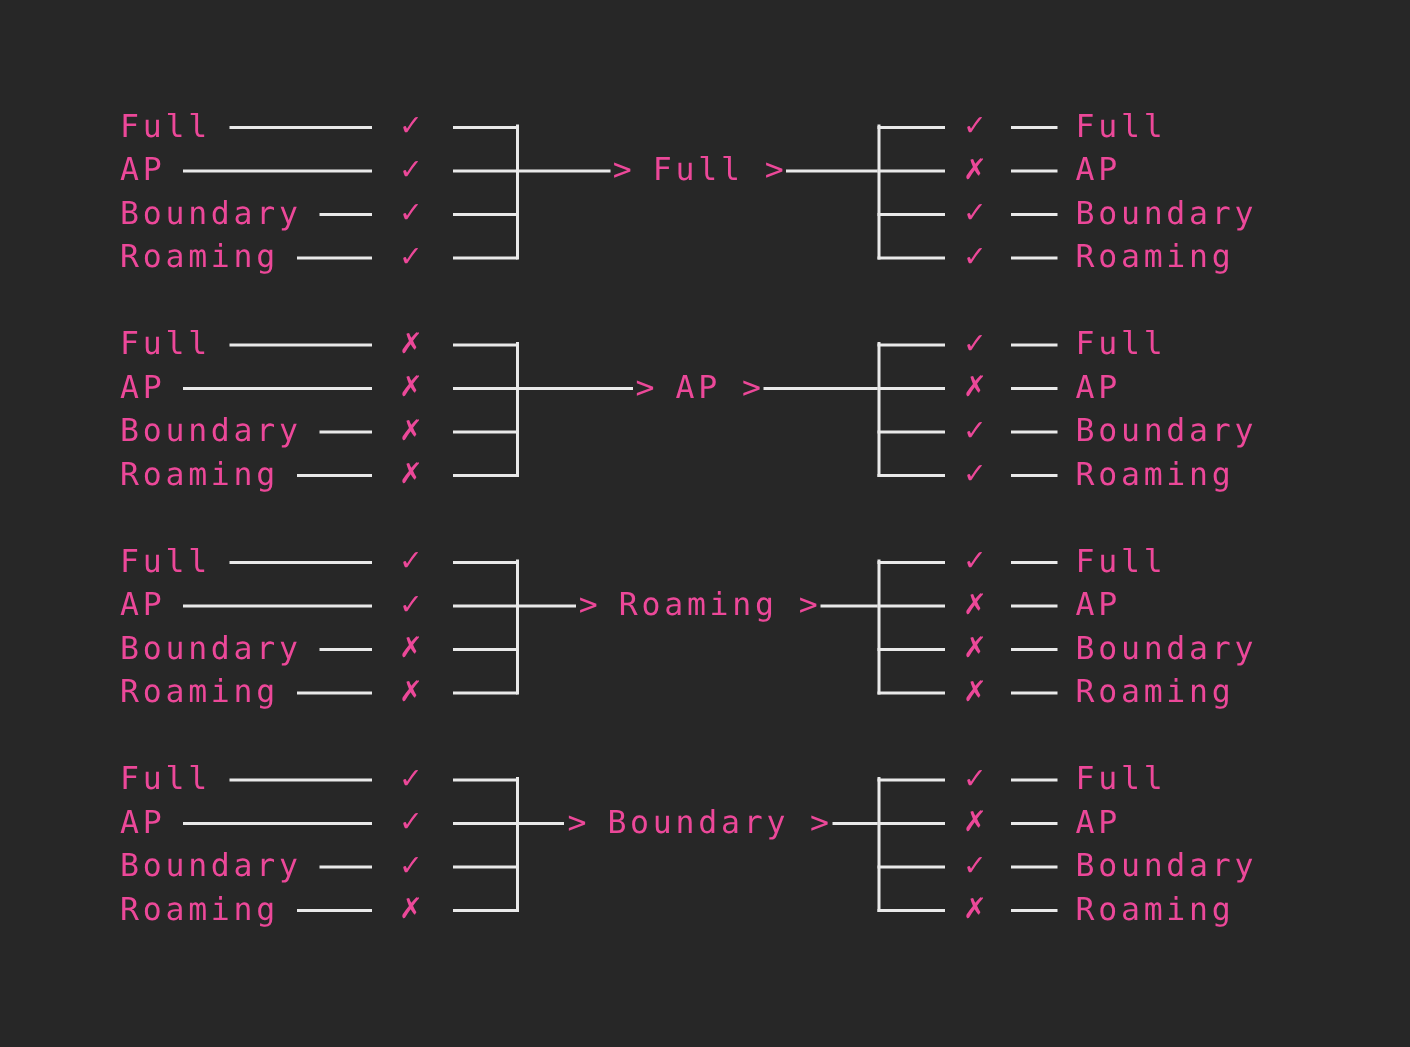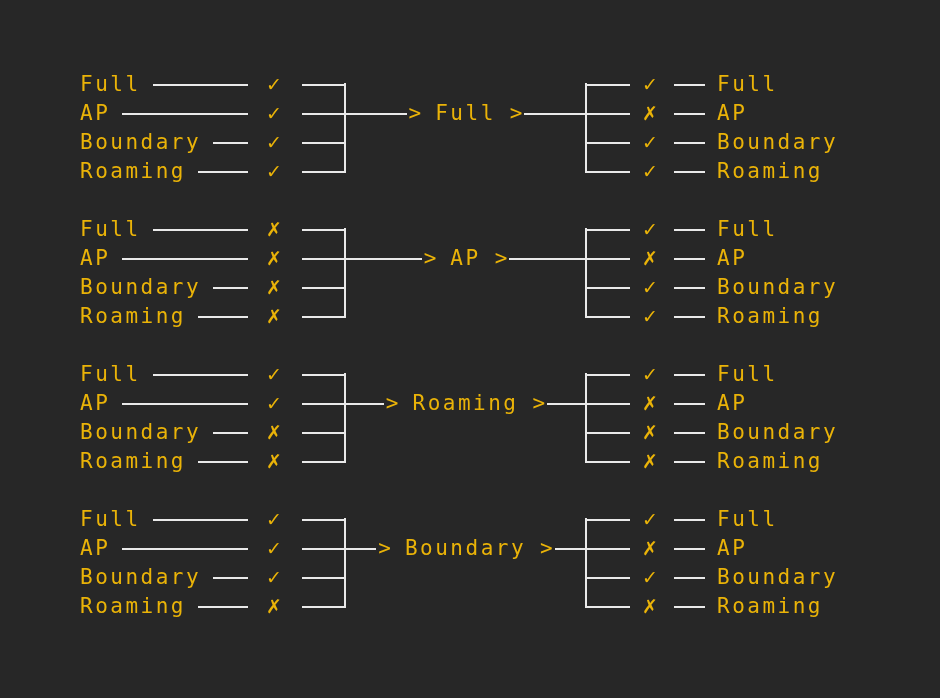--- a/index.html
+++ b/index.html
@@ -5,21 +5,21 @@
   html, body {
     margin: 0;
     padding: 0;
     background: #272727;
   }
   .canvas {
     position: relative;
     width: 940px;
     height: 698px;
     background: #272727;
-    color: #eab308;
+    color: #ec4899;
     font-family: "DejaVu Sans Mono", "Liberation Mono", monospace;
     overflow: hidden;
   }
   .group {
     position: absolute;
     left: 0;
     width: 940px;
     height: 116px;
   }
   .g0 { top: 70px; }

